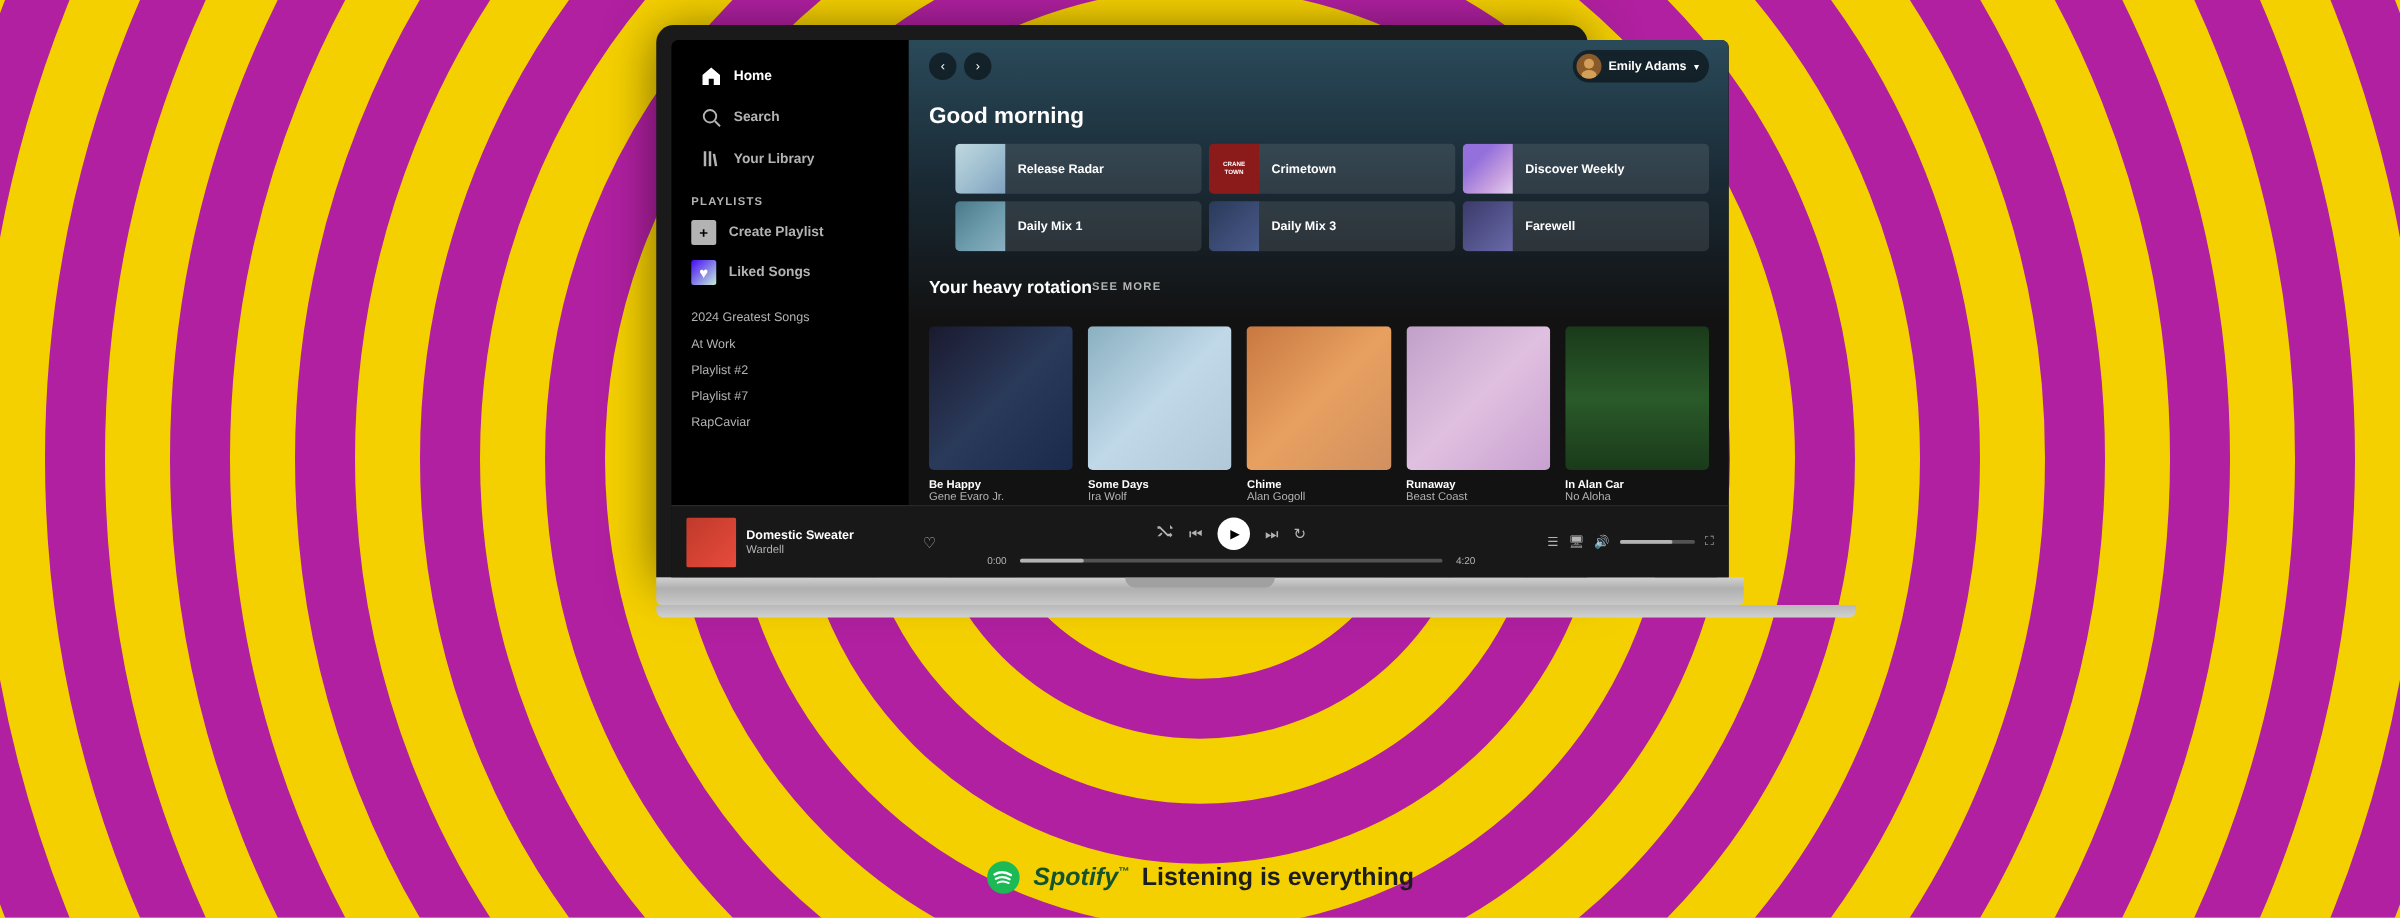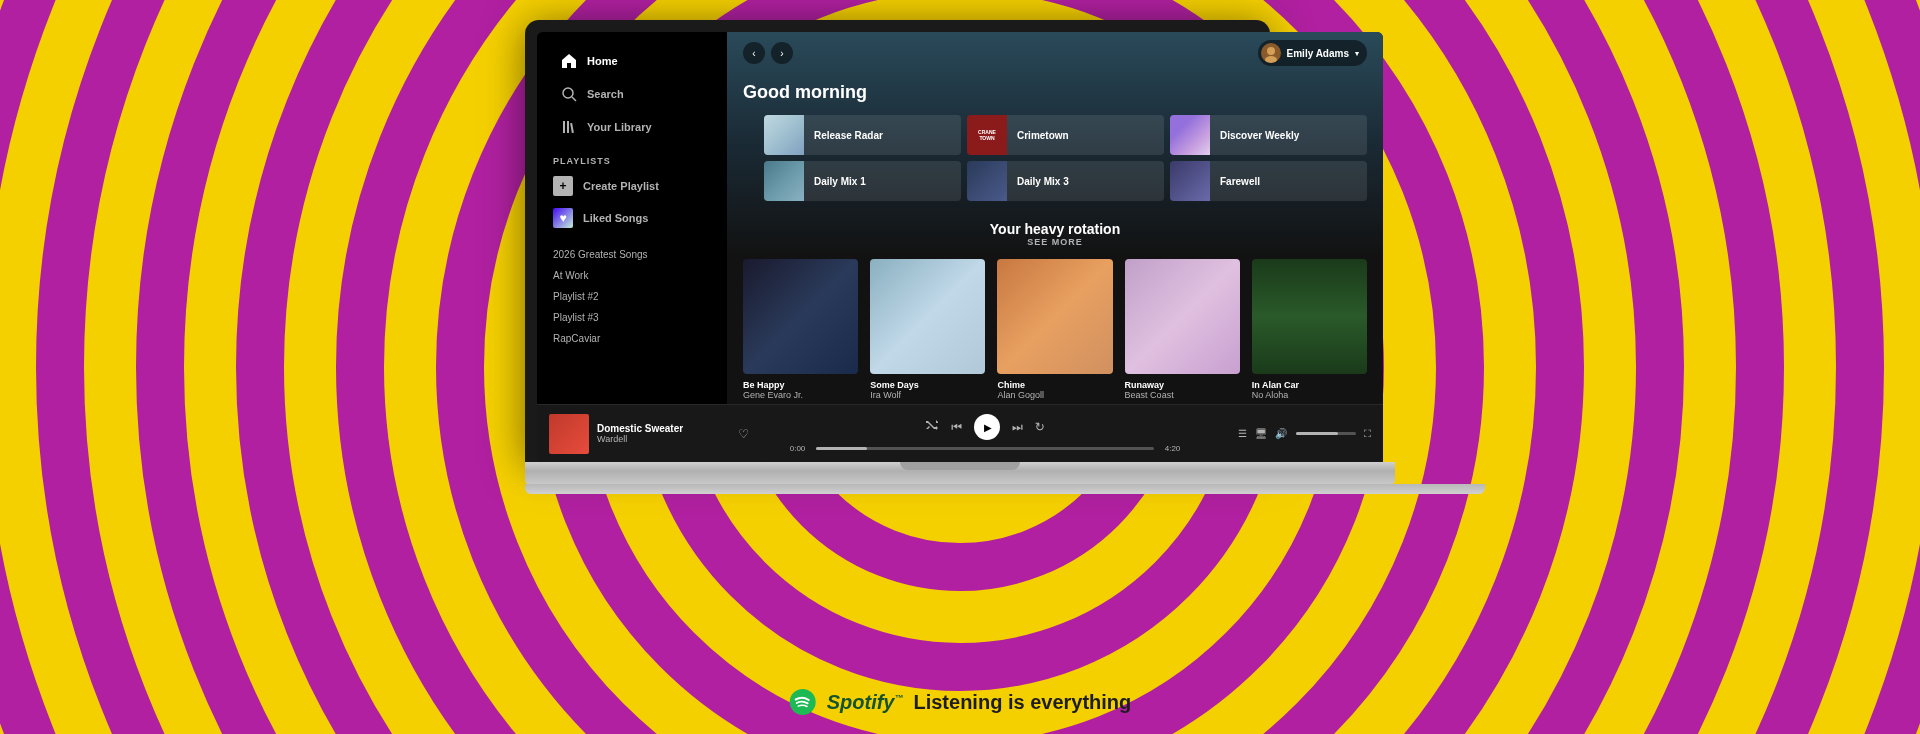--- a/index.html
+++ b/index.html
@@ -266,22 +266,21 @@
       color: #fff;
       font-size: 10px;
       font-weight: 600;
       padding: 0 10px;
     }
 
     
     .section-header {
       display: flex;
       align-items: center;
-      margin-bottom: 0;
-      flex-direction: column;
+      margin-bottom: 12px;
     }
 
     .section-title {
       color: #fff;
       font-size: 14px;
       font-weight: 700;
     }
 
     .see-more-btn {
       color: #b3b3b3;
@@ -632,24 +631,24 @@
             <span>Create Playlist</span>
           </div>
 
           <div class="liked-songs-btn">
             <div class="icon-box icon-box-heart">♥</div>
             <span>Liked Songs</span>
           </div>
 
           <div style="height:10px;"></div>
 
-          <div class="sidebar-playlist-item">2026 Greatest Songs</div>
+          <div class="sidebar-playlist-item">2024 Greatest Songs</div>
           <div class="sidebar-playlist-item">At Work</div>
           <div class="sidebar-playlist-item">Playlist #2</div>
-          <div class="sidebar-playlist-item">Playlist #3</div>
+          <div class="sidebar-playlist-item">Playlist #7</div>
           <div class="sidebar-playlist-item">RapCaviar</div>
         </div>
 
         <div class="main-content">
 
           <div class="top-bar">
             <div class="nav-buttons">
               <button class="nav-btn">‹</button>
               <button class="nav-btn">›</button>
             </div>

